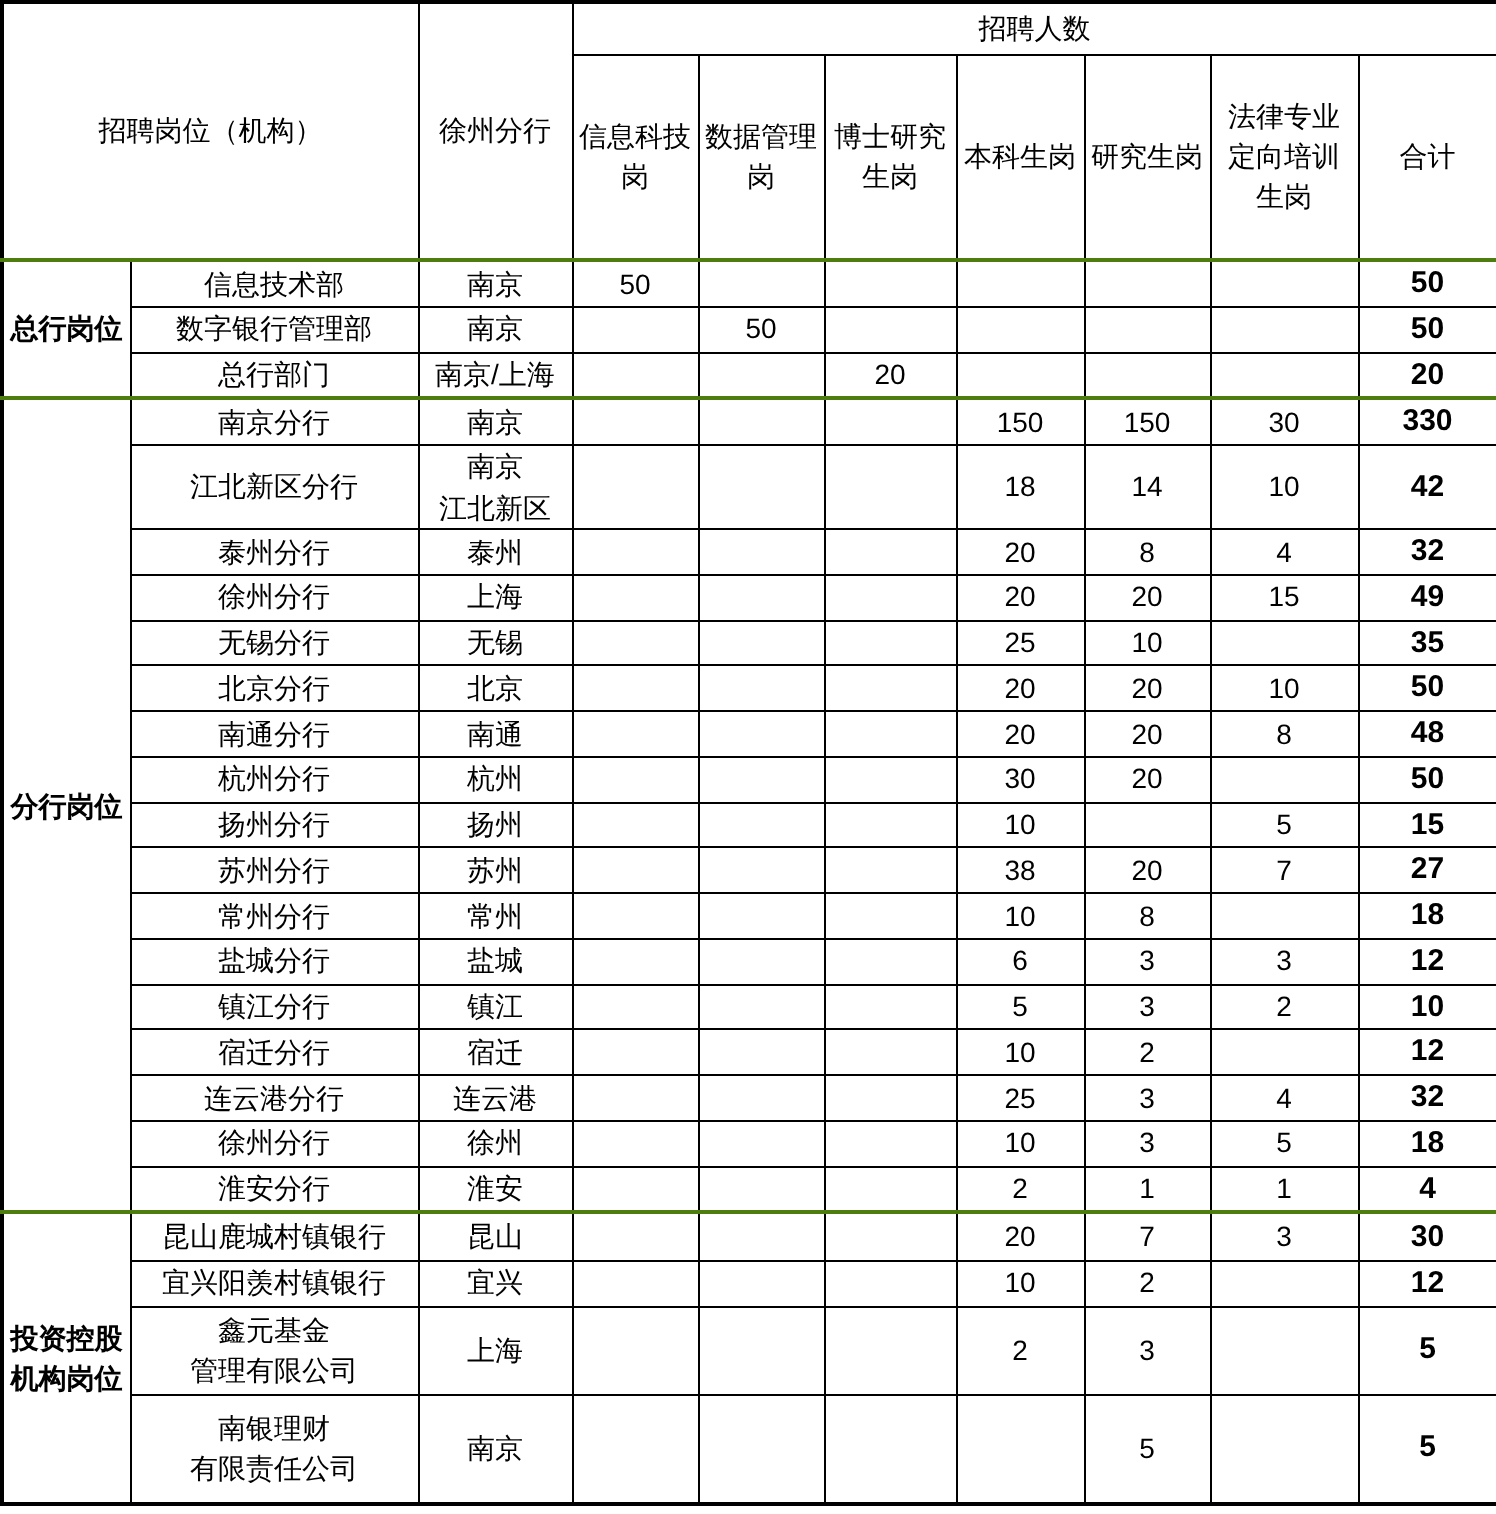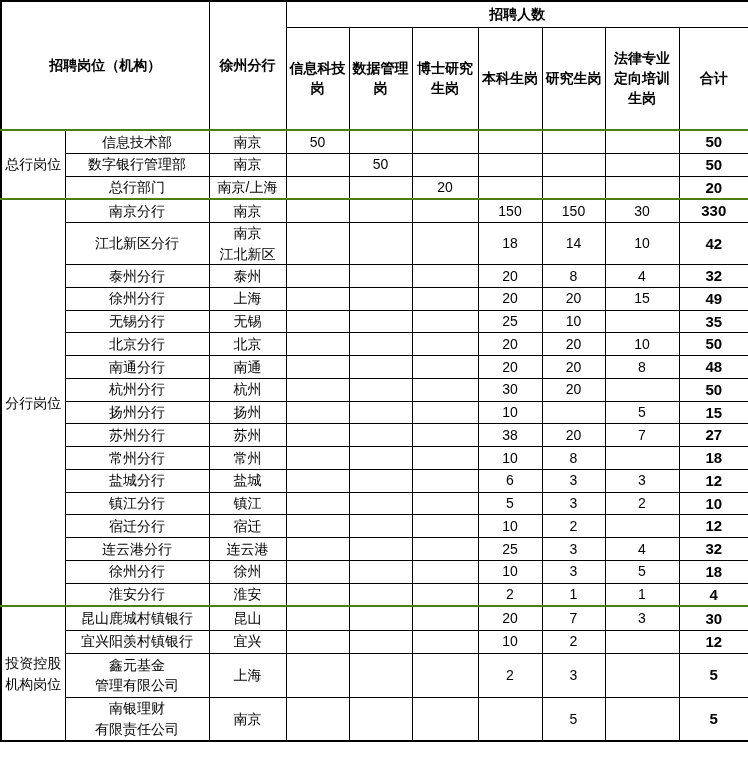--- a/index.html
+++ b/index.html
@@ -9,30 +9,30 @@
     border:1px solid #000;
     text-align:center;
     vertical-align:middle;
     padding:0 2px;
     font-size:14px;
     line-height:1.45;
     white-space:pre-line;
     overflow:hidden;
     box-sizing:border-box;
   }
-  th { font-weight:bold; }
-  td.group { font-weight:normal; }
+  th { font-weight:normal; }
+  td.group { font-weight:bold; }
   td.total { font-weight:bold; font-size:15px; }
   tr.h-head1 { height:26px; }
   tr.h-head2 { height:103px; }
   tbody tr { height:22px; }
   tr.h43 { height:42px; }
   tr.h25 { height:24px; }
   tr.h45 { height:44px; }
-  tr.h47 { height:44px;margin-top:31px; }
+  tr.h47 { height:55px;margin-top:31px; }
   tr.sec-top td { border-top:2px solid #4d7c0f; }
 </style>
 </head>
 <body>
 
 <table>
   <colgroup>
     <col style="width:64px">
       <col style="width:144px">
       <col style="width:77px">

